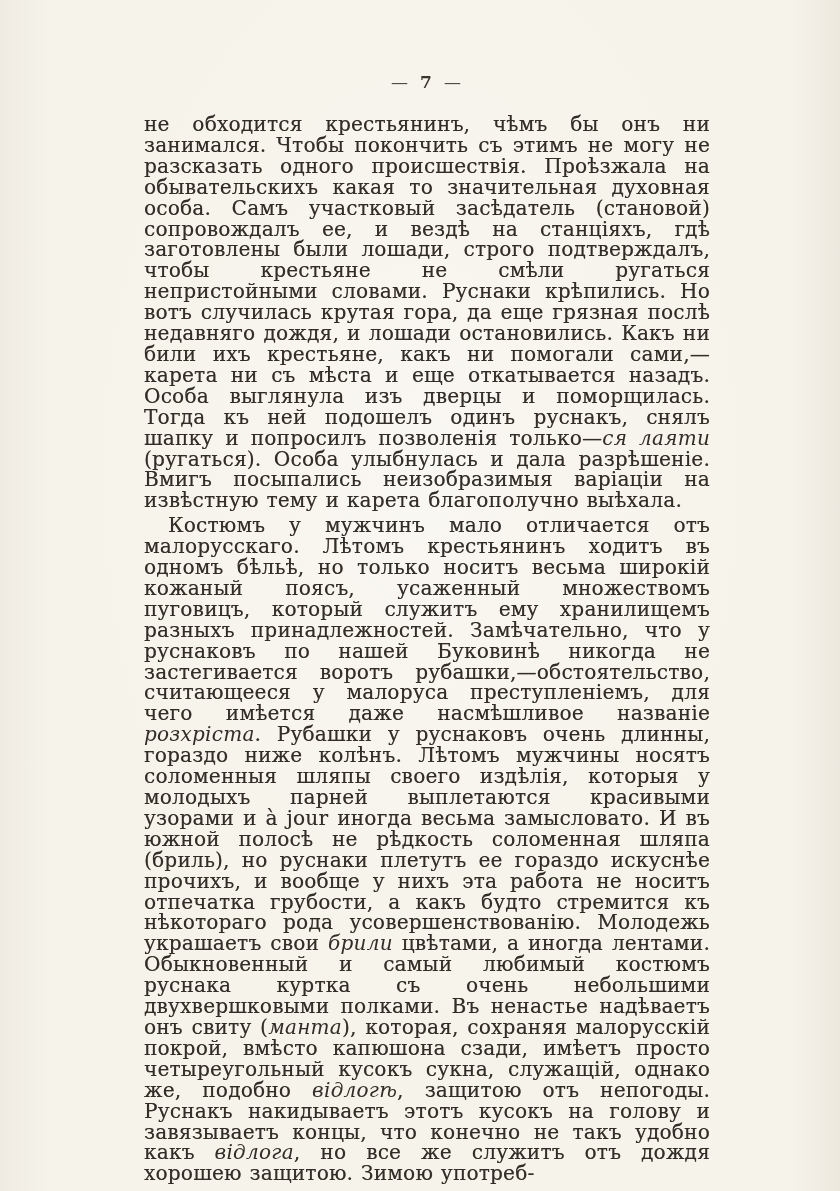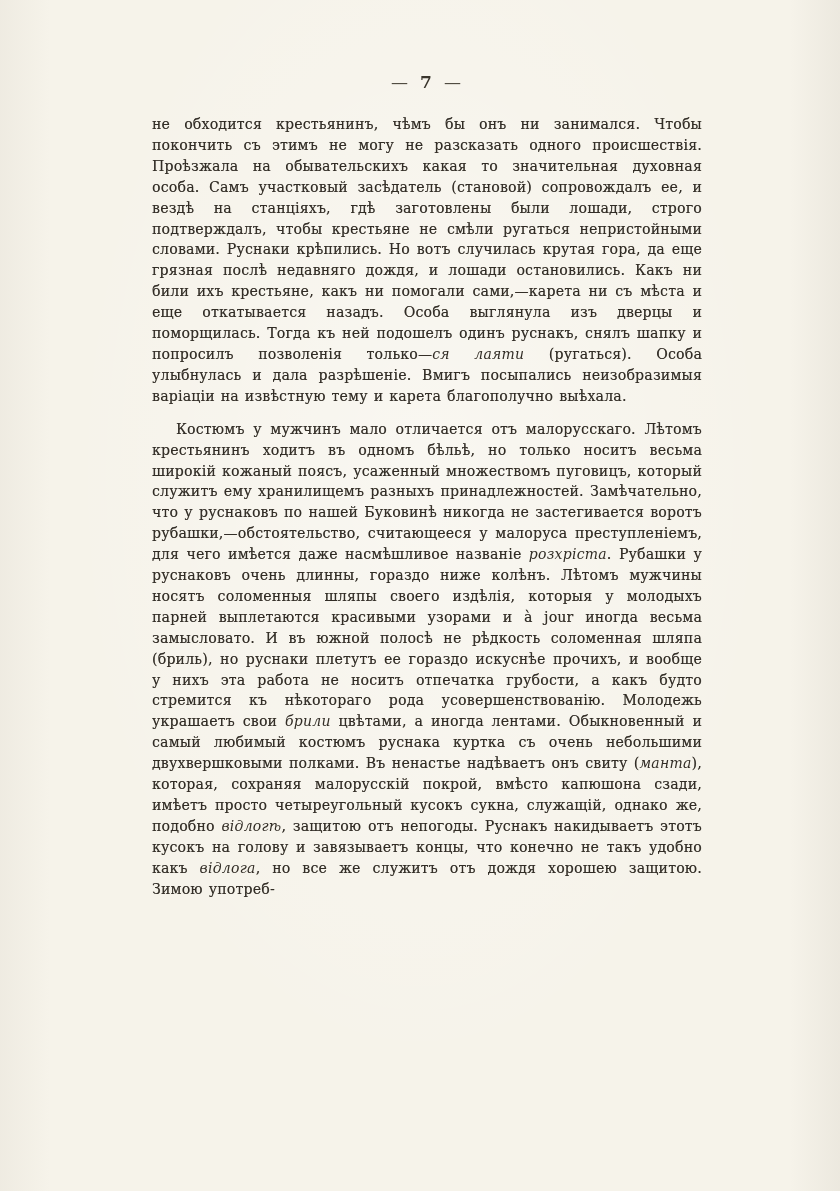--- a/index.html
+++ b/index.html
@@ -33,23 +33,23 @@
     letter-spacing: 2px;
     margin-bottom: 22px;
     color: #3a352c;
   }
   .page-header .dash {
     font-weight: normal;
     padding: 0 10px;
     color: #4a443a;
   }
   .para {
-    margin: 12px;
+    margin: 4px;
     text-align: justify;
-    font-size: 14px;
+    font-size: 20px;
     line-height: 20.9px;
     letter-spacing: 0.25px;
     word-spacing: 1.2px;
     text-shadow: 0.25px 0 0 rgba(50,45,38,0.55);
   }
   .para.indent {
     text-indent: 24px;
   }
   .em {
     font-style: italic;

